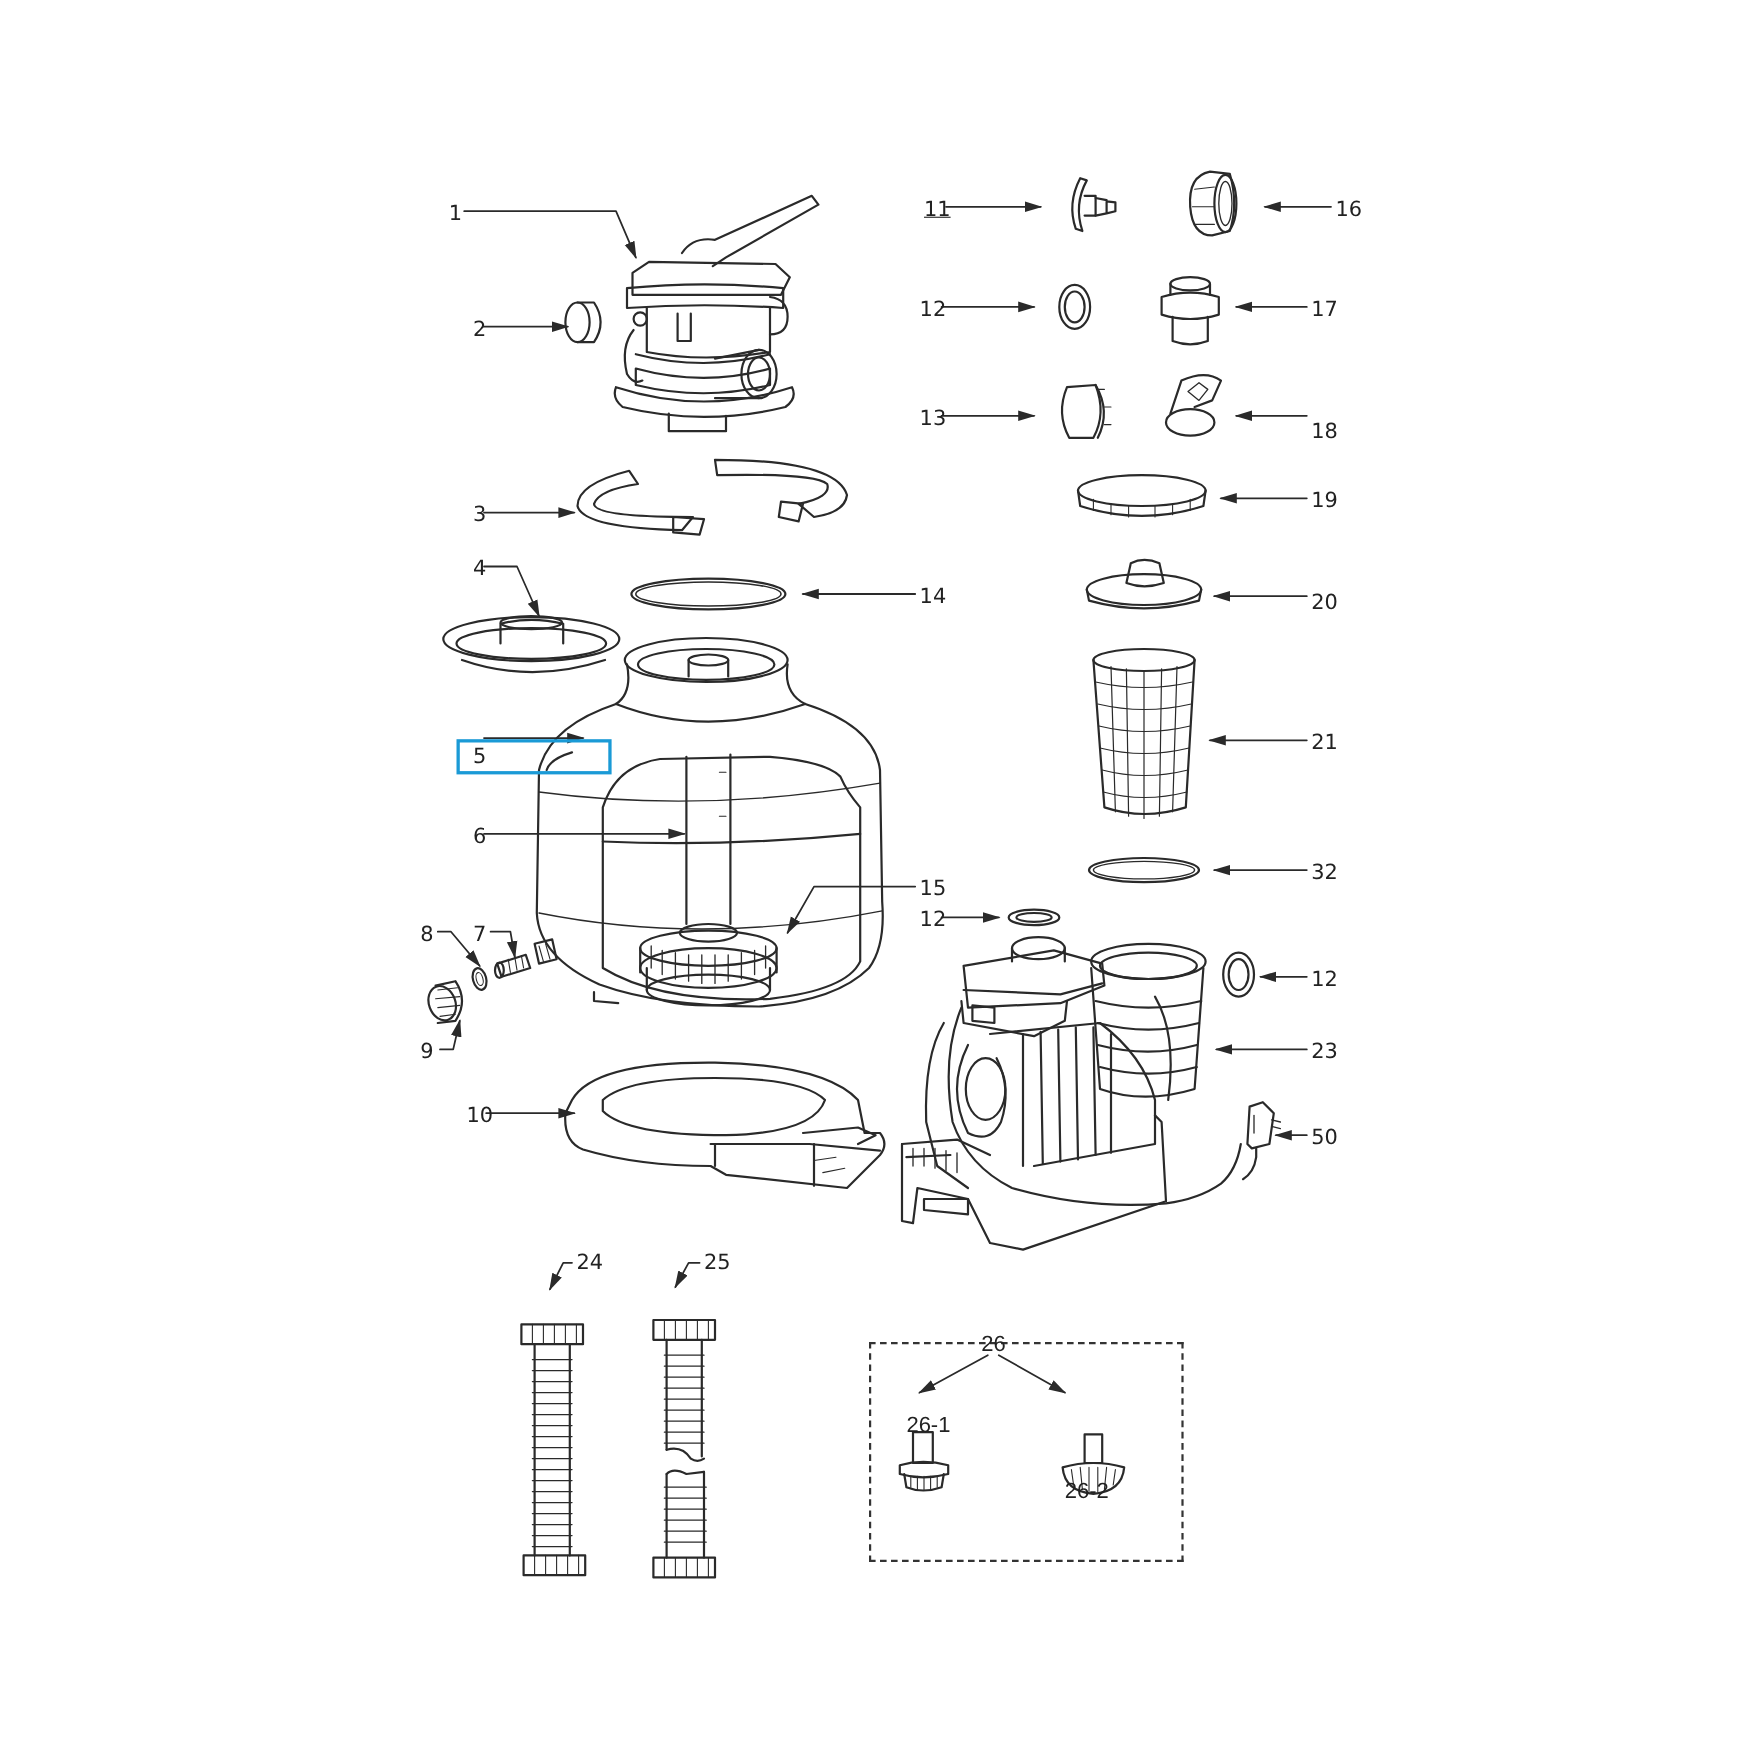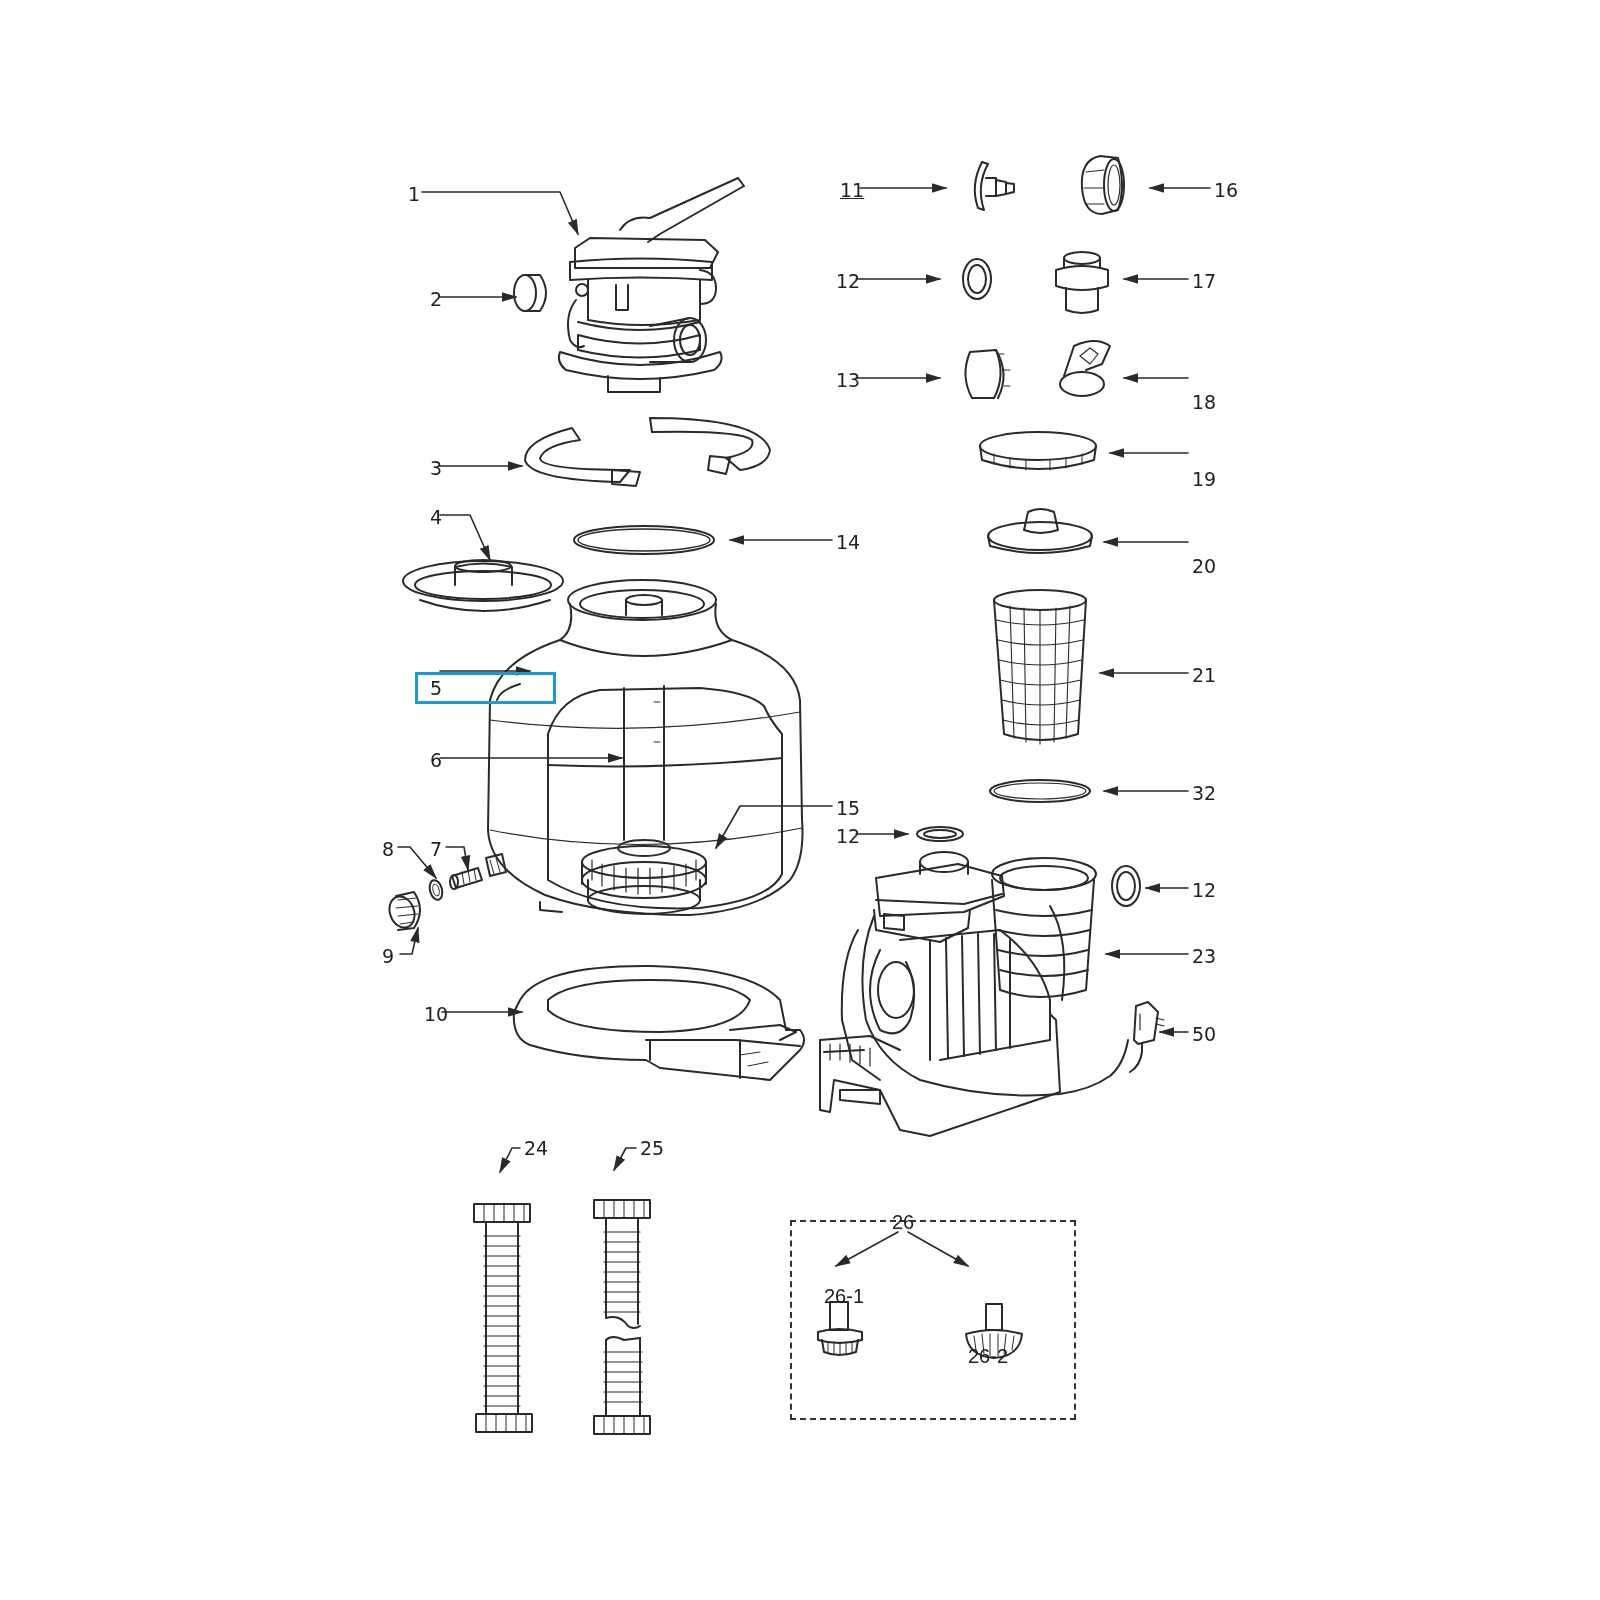--- a/index.html
+++ b/index.html
@@ -305,23 +305,23 @@
   <span class="lbl" style="left:382px;top:946px;">9</span>
   <span class="lbl" style="left:424px;top:1004px;">10</span>
   <span class="lbl" style="left:840px;top:180px;text-decoration:underline;">11</span>
   <span class="lbl" style="left:836px;top:271px;">12</span>
   <span class="lbl" style="left:836px;top:370px;">13</span>
   <span class="lbl" style="left:836px;top:532px;">14</span>
   <span class="lbl" style="left:836px;top:798px;">15</span>
   <span class="lbl" style="left:836px;top:826px;">12</span>
   <span class="lbl" style="left:1214px;top:180px;">16</span>
   <span class="lbl" style="left:1192px;top:271px;">17</span>
-  <span class="lbl" style="left:1192px;top:392px;">18</span>
-  <span class="lbl" style="left:1192px;top:445px;margin-top:24px;">19</span>
-  <span class="lbl" style="left:1192px;top:556px;">20</span>
+  <span class="lbl" style="left:1192px;top:382px;">18</span>
+  <span class="lbl" style="left:1192px;top:445px;">19</span>
+  <span class="lbl" style="left:1192px;top:538px;">20</span>
   <span class="lbl" style="left:1192px;top:665px;">21</span>
   <span class="lbl" style="left:1192px;top:783px;">32</span>
   <span class="lbl" style="left:1192px;top:880px;">12</span>
   <span class="lbl" style="left:1192px;top:946px;">23</span>
   <span class="lbl" style="left:1192px;top:1024px;">50</span>
   <span class="lbl" style="left:524px;top:1138px;">24</span>
   <span class="lbl" style="left:640px;top:1138px;">25</span>
   <span class="lbl lbl26" style="left:892px;top:1212px;">26</span>
   <span class="lbl lbl26" style="left:824px;top:1286px;">26-1</span>
   <span class="lbl lbl26" style="left:968px;top:1346px;">26-2</span>

